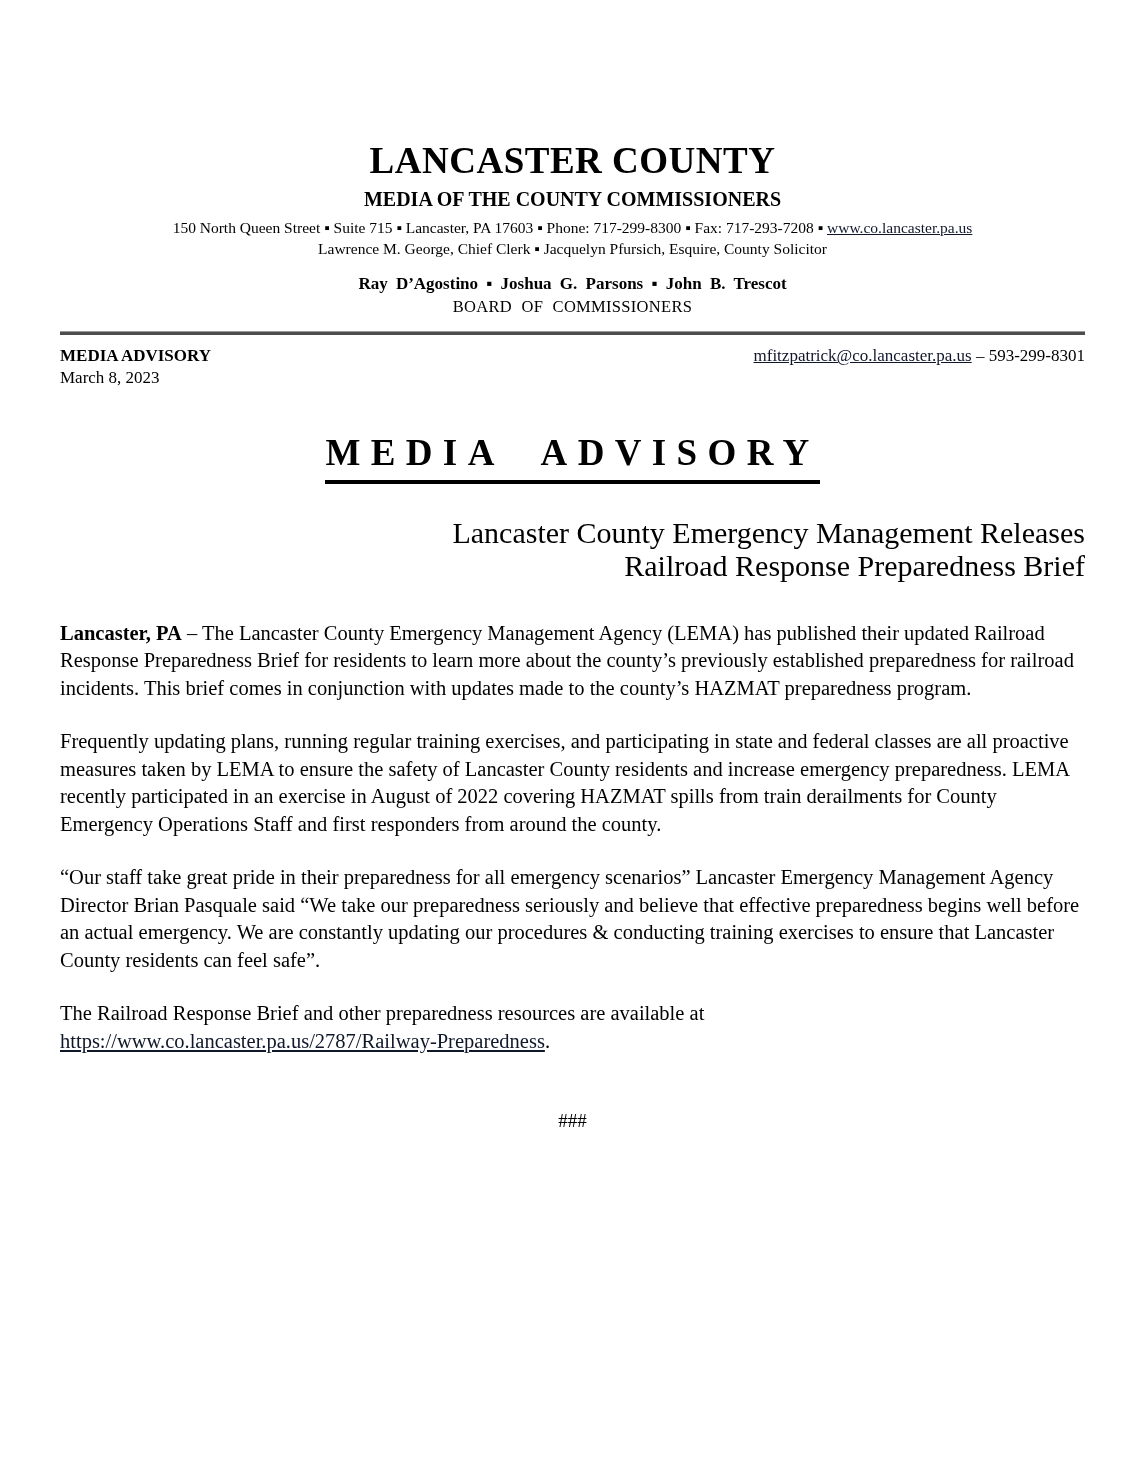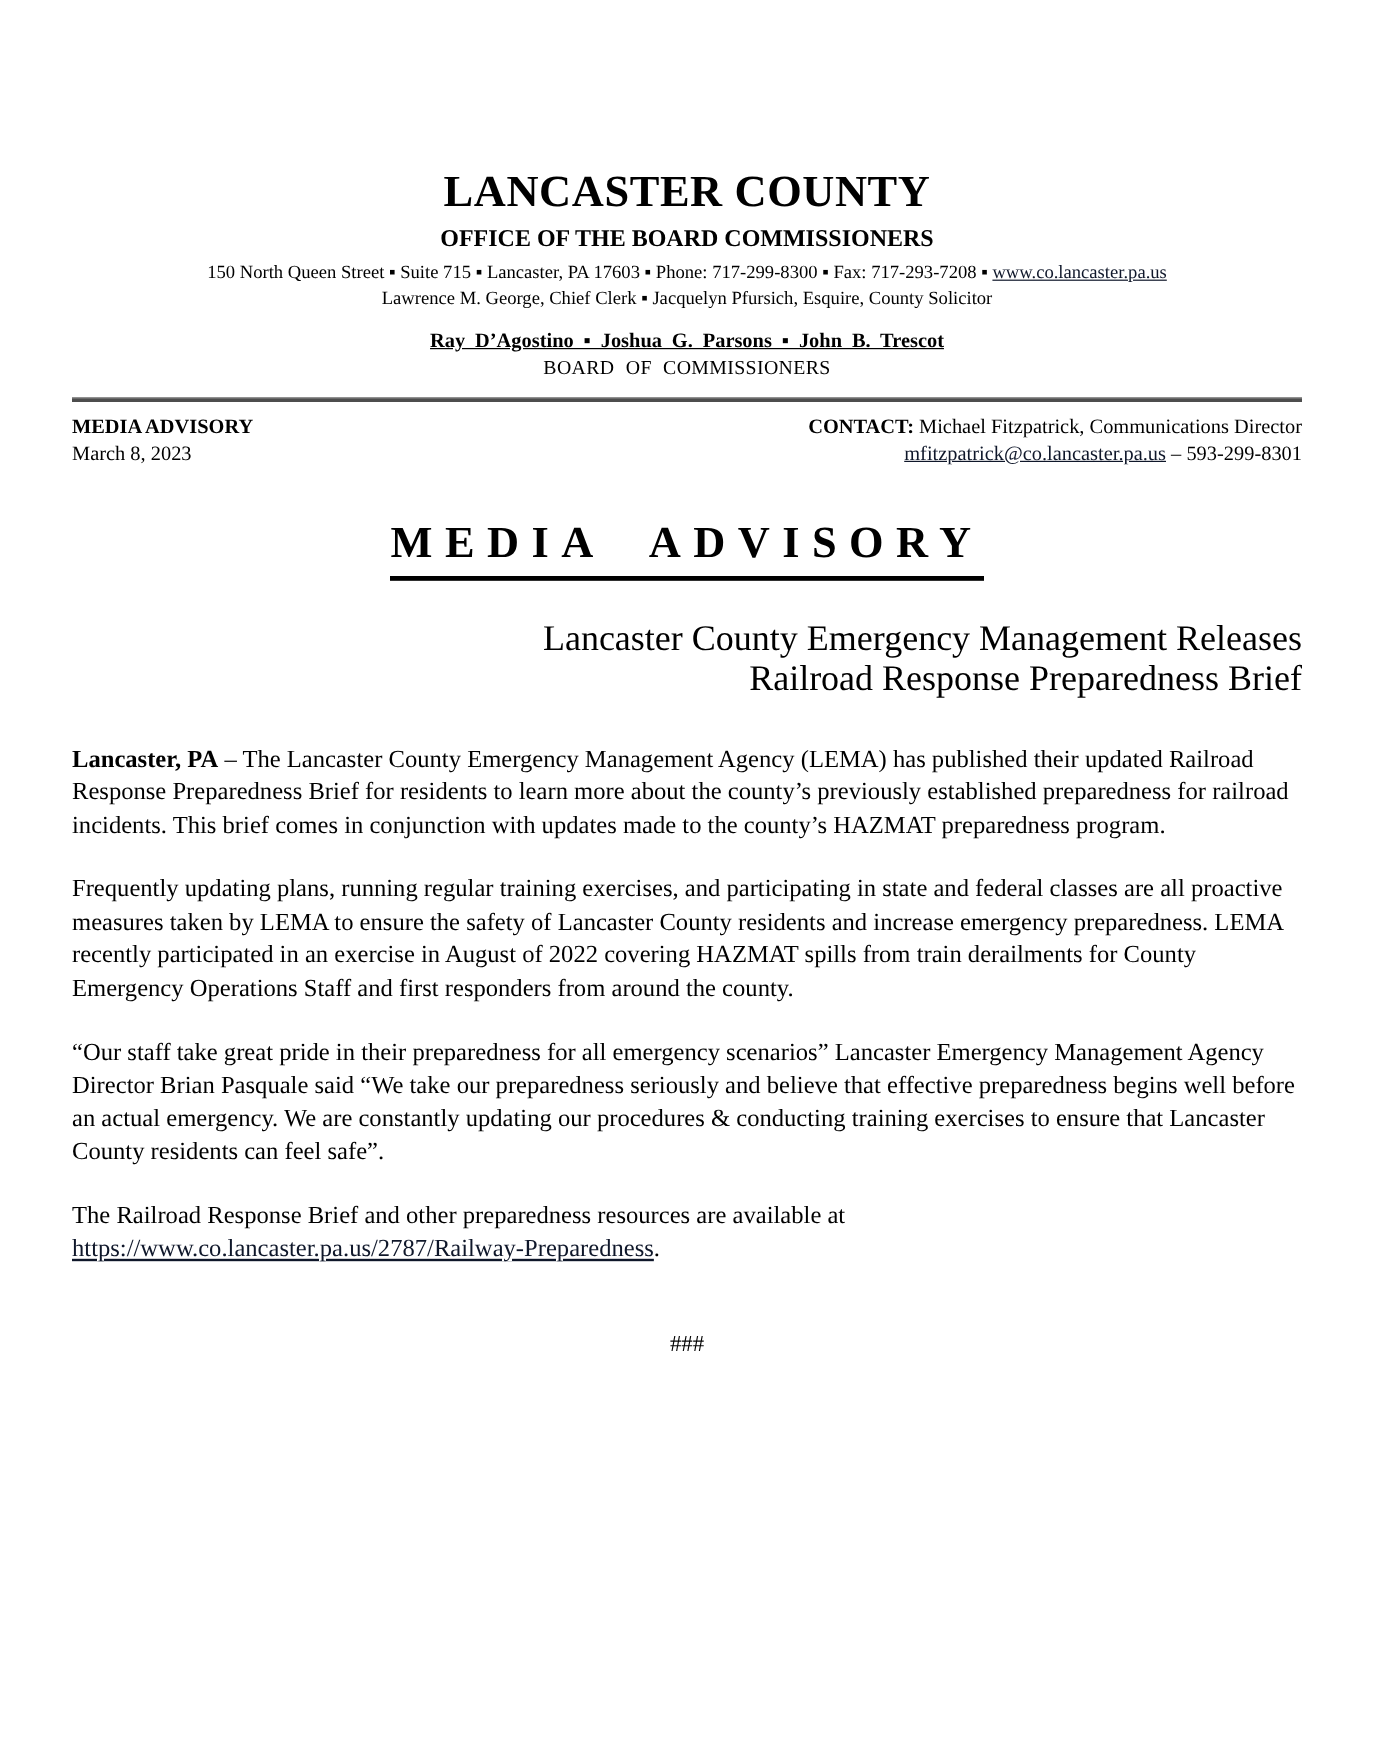--- a/index.html
+++ b/index.html
@@ -41,21 +41,20 @@
     margin: 2px 0 0 0;
     font-size: 15.5px;
     line-height: 1.25;
   }
   .commissioners-line {
     margin: 15px 0 0 0;
     font-size: 17px;
     line-height: 1.25;
     font-weight: bold;
     word-spacing: 4px;
-    text-decoration: underline;
   }
   .board-line {
     margin: 2px 0 0 0;
     font-size: 16.5px;
     line-height: 1.25;
     word-spacing: 5px;
     letter-spacing: 0.3px;
   }
   
   .rule {
@@ -119,36 +118,35 @@
     font-size: 19px;
   }
 </style>
 </head>
 <body>
 
 <div class="page">
 
   <header class="letterhead">
     <h1 class="org-name">LANCASTER COUNTY</h1>
-    <h2 class="office-name">OFFICE OF THE BOARD COMMISSIONERS</h2>
+    <h2 class="office-name">MEDIA OF THE COUNTY COMMISSIONERS</h2>
     <p class="addr-line"><span>150 North Queen Street ▪ Suite 715 ▪ Lancaster, PA 17603 ▪ Phone: 717-299-8300 ▪ Fax: 717-293-7208 ▪ </span><a class="link" href="#">www.co.lancaster.pa.us</a></p>
     <p class="clerks-line">Lawrence M. George, Chief Clerk ▪ Jacquelyn Pfursich, Esquire, County Solicitor</p>
     <p class="commissioners-line">Ray D’Agostino ▪ Joshua G. Parsons ▪ John B. Trescot</p>
     <p class="board-line">BOARD OF COMMISSIONERS</p>
   </header>
 
   <hr class="rule">
 
   <section class="meta-row">
     <div class="meta-left">
       <p class="advisory-label">MEDIA ADVISORY</p>
       <p class="advisory-date">March 8, 2023</p>
     </div>
     <div class="meta-right">
-      <p><span class="contact-label">CONTACT:</span><span> Michael Fitzpatrick, Communications Director</span></p>
       <p><a class="link" href="#">mfitzpatrick@co.lancaster.pa.us</a><span> – 593-299-8301</span></p>
     </div>
   </section>
 
   <h2 class="doc-title"><span class="underlined">MEDIA ADVISORY</span></h2>
 
   <h3 class="headline">
     <span>Lancaster County Emergency Management Releases</span><br>
     <span>Railroad Response Preparedness Brief</span>
   </h3>

